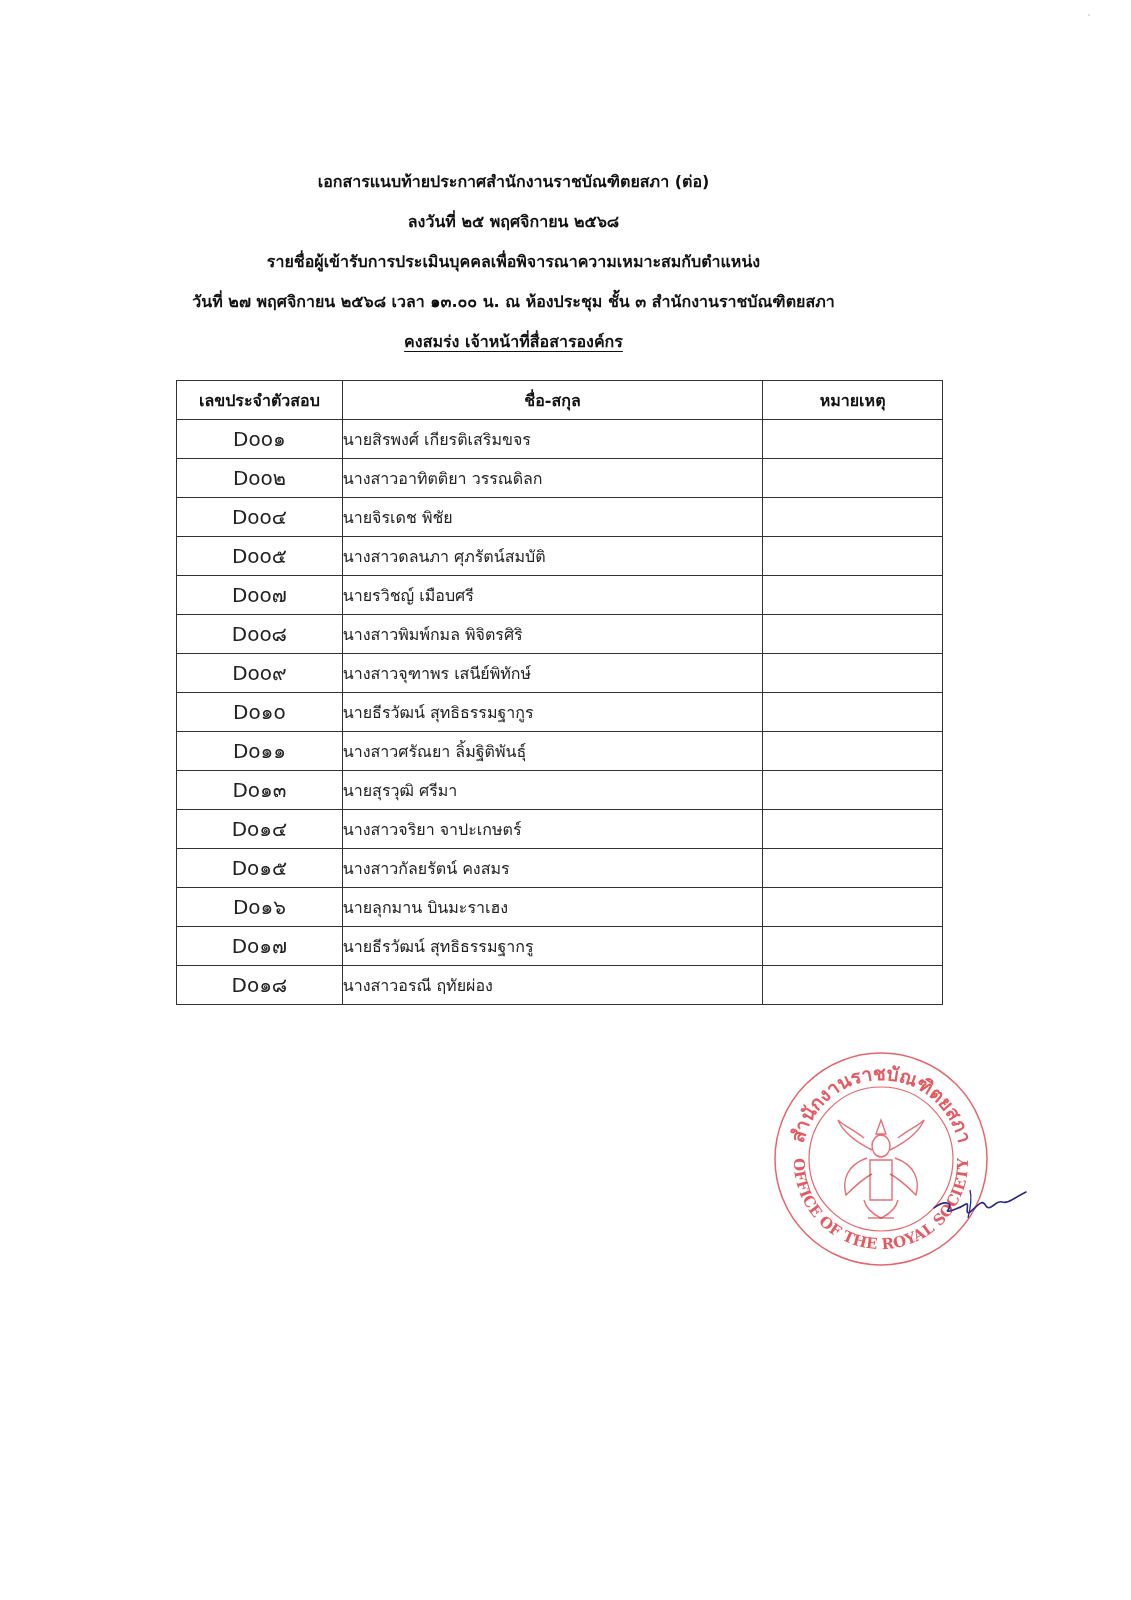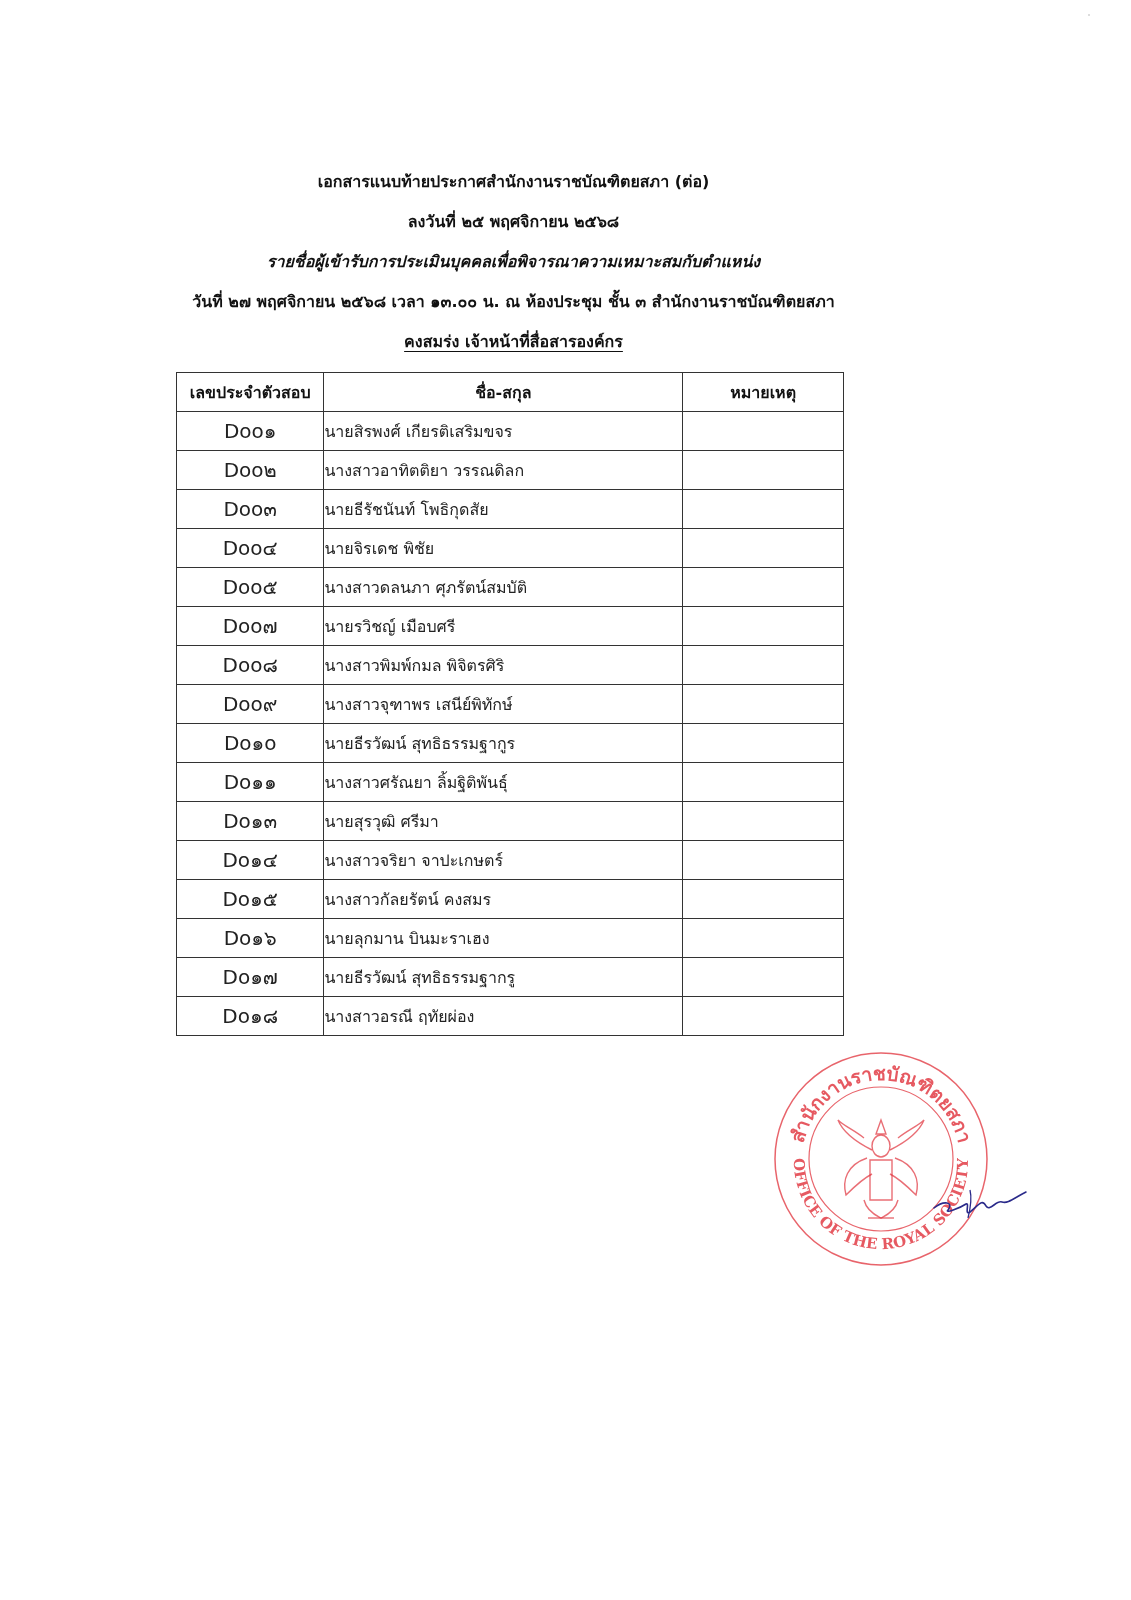--- a/index.html
+++ b/index.html
@@ -6,27 +6,27 @@
   body {
     width: 1131px; height: 1600px; background: #ffffff; position: relative; overflow: hidden;
     font-family: "DejaVu Sans", "Liberation Sans", sans-serif; color: #1a1a1a;
   }
   .heading {
     position: absolute; left: 0; width: 1027px; text-align: center;
     font-size: 16px; font-weight: bold; line-height: 22px; color: #111;
   }
   .h1 { top: 171px; }
   .h2 { top: 211px; }
-  .h3 { top: 251px; font-style: italic; }
+  .h3 { top: 251px; }
   .h4 { top: 291px; }
   .h5 { top: 331px; text-decoration: underline; text-underline-offset: 4px; }
 
   table.roster {
-    position: absolute; left: 176px; top: 372px;
-    border-collapse: collapse; width: 668px;
+    position: absolute; left: 176px; top: 380px;
+    border-collapse: collapse; width: 767px;
     font-size: 16px;
   }
   table.roster th, table.roster td {
     border: 1.3px solid #333; height: 39px; padding: 0; box-sizing: border-box;
   }
   table.roster th { font-weight: bold; text-align: center; font-size: 16px; color: #111; }
   col.c1 { width: 166px; }
   col.c2 { width: 421px; }
   col.c3 { width: 180px; }
   td.id { text-align: center; font-size: 20px; color: #222; padding-top: 4px; }
@@ -69,25 +69,20 @@
   </thead>
   <tbody id="roster-body">
       <tr>
         <td class="id">Doo๑</td>
         <td class="name">นายสิรพงศ์  เกียรติเสริมขจร</td>
         <td class="note"></td>
       </tr>
       <tr>
         <td class="id">Doo๒</td>
         <td class="name">นางสาวอาทิตติยา  วรรณดิลก</td>
-        <td class="note"></td>
-      </tr>
-      <tr>
-        <td class="id">Doo๓</td>
-        <td class="name">นายธีรัชนันท์  โพธิกุดสัย</td>
         <td class="note"></td>
       </tr>
       <tr>
         <td class="id">Doo๔</td>
         <td class="name">นายจิรเดช  พิชัย</td>
         <td class="note"></td>
       </tr>
       <tr>
         <td class="id">Doo๕</td>
         <td class="name">นางสาวดลนภา  ศุภรัตน์สมบัติ</td>

